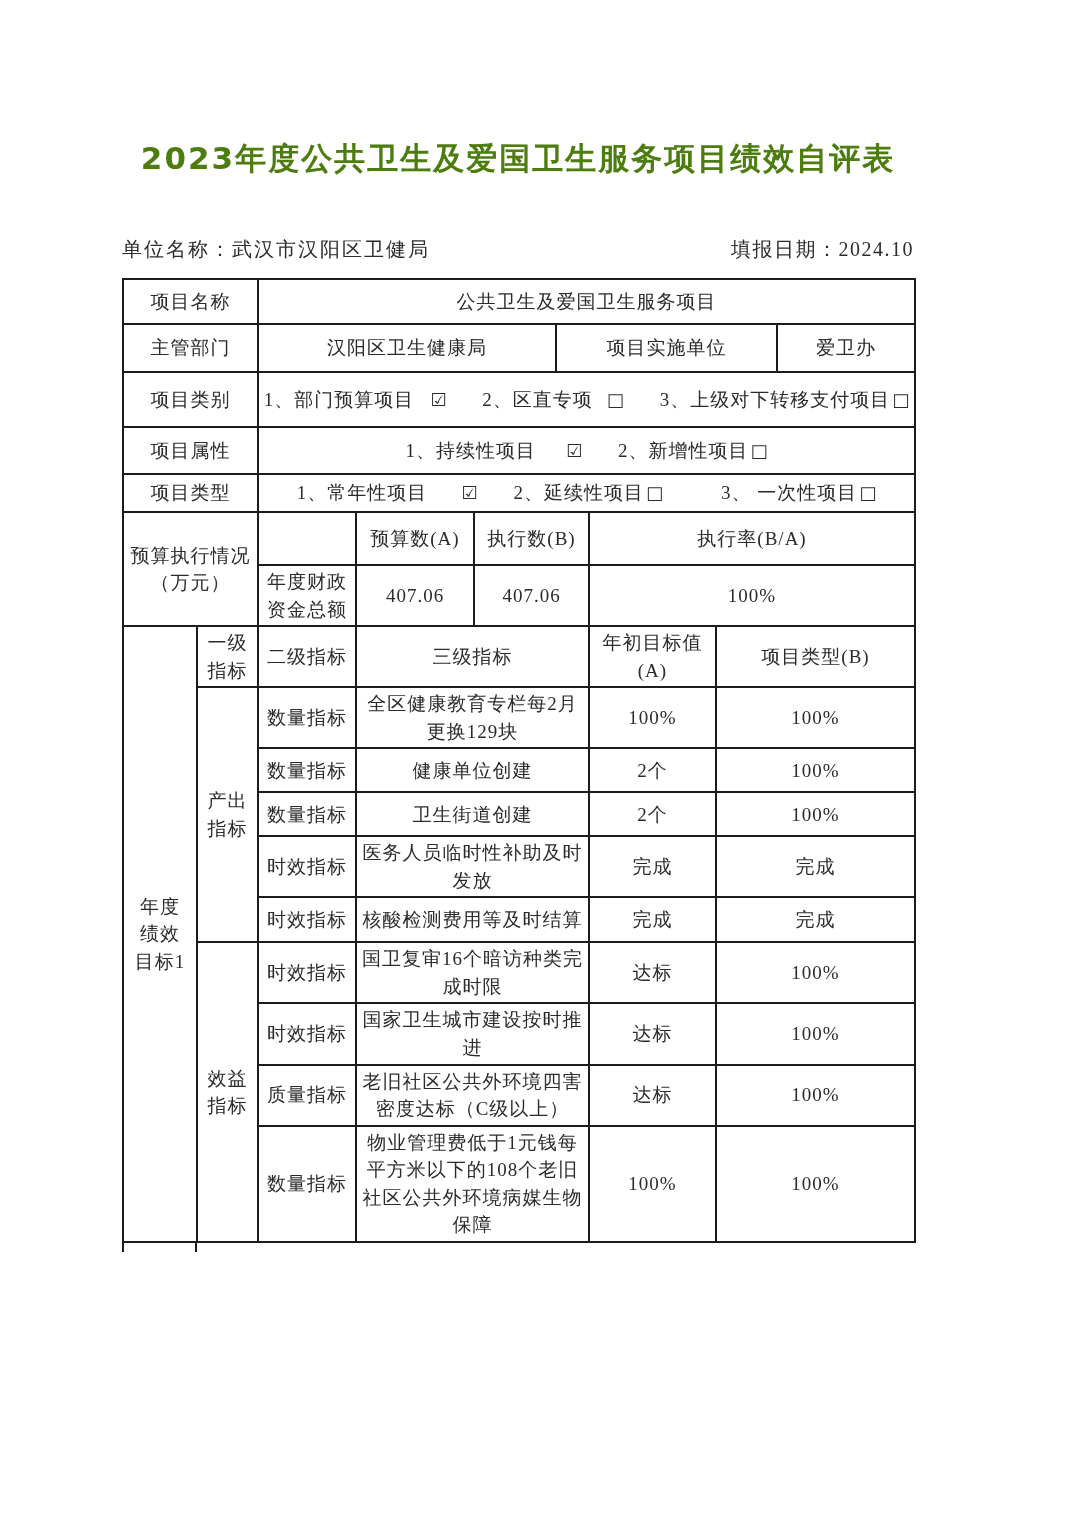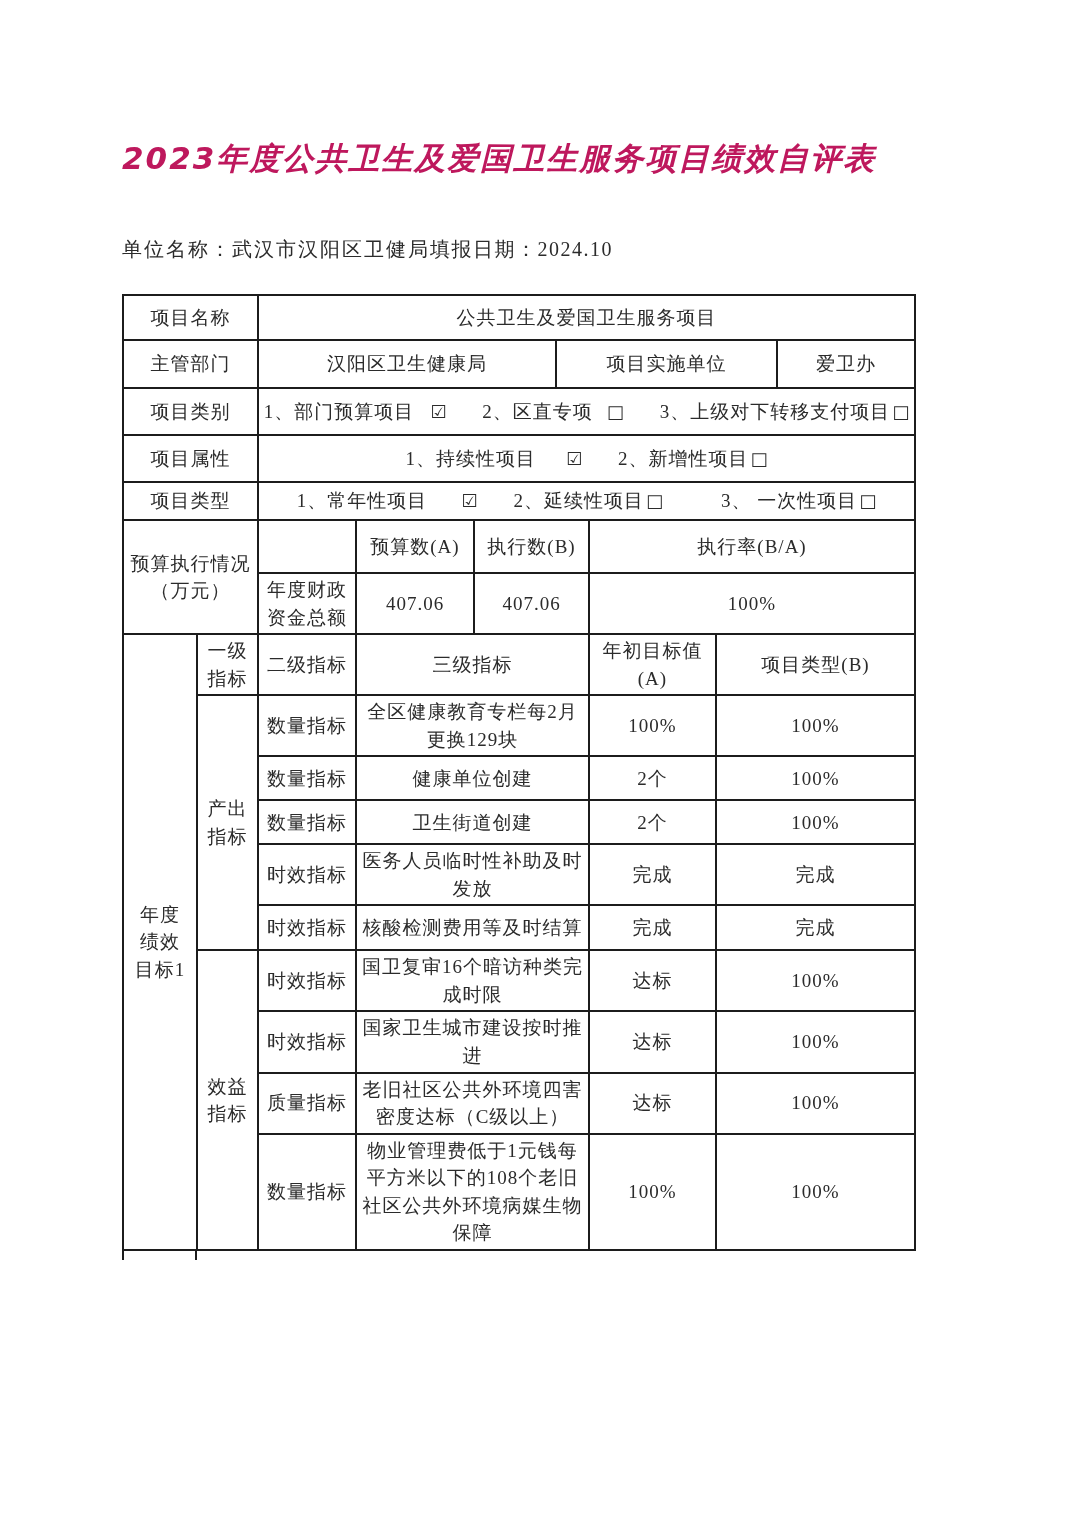--- a/index.html
+++ b/index.html
@@ -11,33 +11,33 @@
     width:1069px;height:1514px;
     background:#ffffff;
     color:var(--ink);
     font-family:"Liberation Serif","DejaVu Serif",serif;
     overflow:hidden;
   }
   .page{width:1069px;height:1514px;position:relative;}
   .title{
     margin:136px 0 0 122px;
     width:792px;
-    text-align:left;
+    text-align:center;
     font-family:"DejaVu Sans","Liberation Sans",sans-serif;
     font-weight:700;
     font-size:31px;
     line-height:44px;
     letter-spacing:2px;
-    color:#be185d;
-    font-style:italic;
+    color:#4d7c0f;
   }
   .meta-row{
-    margin:56px 0 16px 122px;
+    margin:56px 0 0 122px;
     width:792px;
     display:flex;
+    justify-content:space-between;
     align-items:baseline;
     font-size:20px;
     letter-spacing:2px;
     height:30px;
   }
   .meta-row .date{letter-spacing:1.5px;}
   .table-wrap{
     position:relative;
     margin:12px 0 8px 122px;
     display:inline-block;
@@ -74,21 +74,21 @@
   .ml16{margin-left:16px;}
   .ml14{margin-left:14px;}
   .ml30{margin-left:30px;}
   .ml34{margin-left:34px;}
   .ml2{margin-left:2px;}
   td.goal-cell div{width:56px;margin:0 auto;}
   td.topalign{vertical-align:top;padding-top:6px;}
   td.nolspace{letter-spacing:0.5px;}
   td.num{letter-spacing:0.5px;}
   
-  tr.r1{height:45px;}  tr.r2{height:48px;padding-left:16px;}  tr.r3{height:47px;}
+  tr.r1{height:45px;}  tr.r2{height:48px;padding-left:16px;}  tr.r3{height:55px;}
   tr.r4{height:47px;border-radius:13px;}  tr.r5{height:38px;}  tr.r6{height:53px;}
   tr.r7{height:48px;}  tr.r8{height:55px;}  tr.r9{height:60px;}
   tr.r10{height:44px;} tr.r11{height:44px;} tr.r12{height:56px;}
   tr.r13{height:45px;} tr.r14{height:55px;} tr.r15{height:44px;}
   tr.r16{height:58px;} tr.r17{height:88px;}
   td.noborder-bottom{border-bottom:none;}
   .tick{
     position:absolute;
     width:2px;height:9px;
     background:var(--line);

